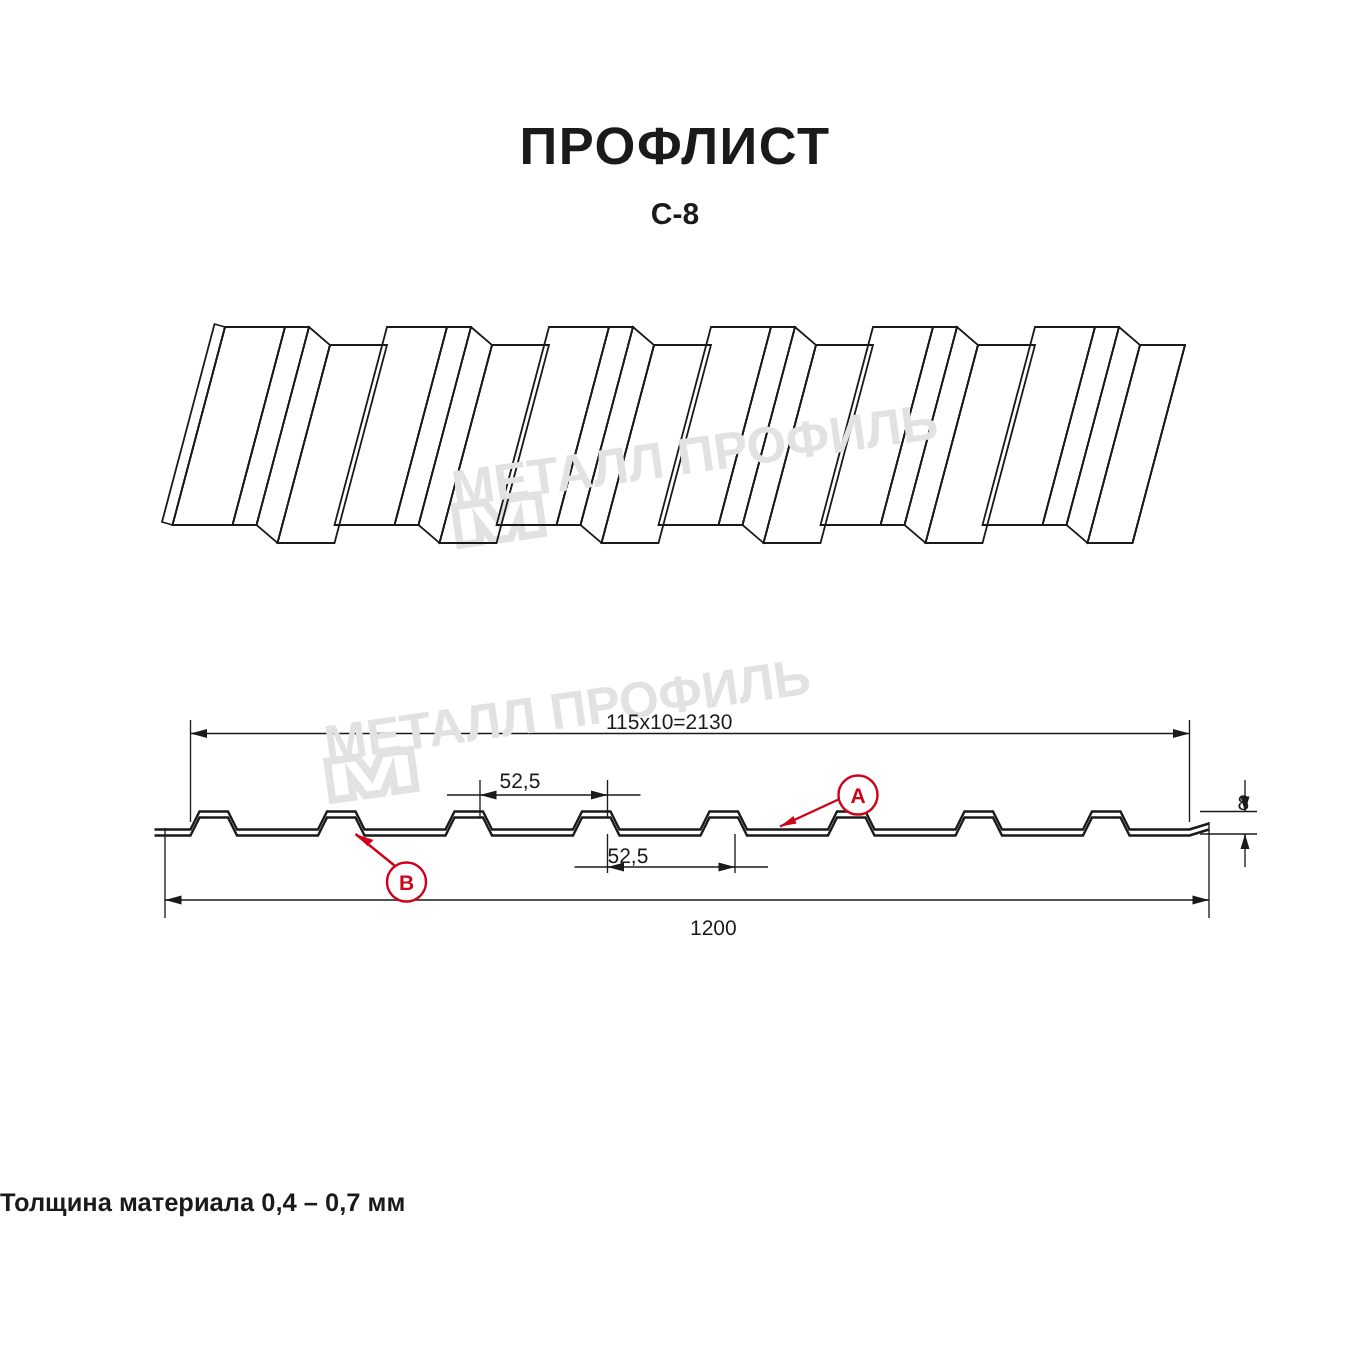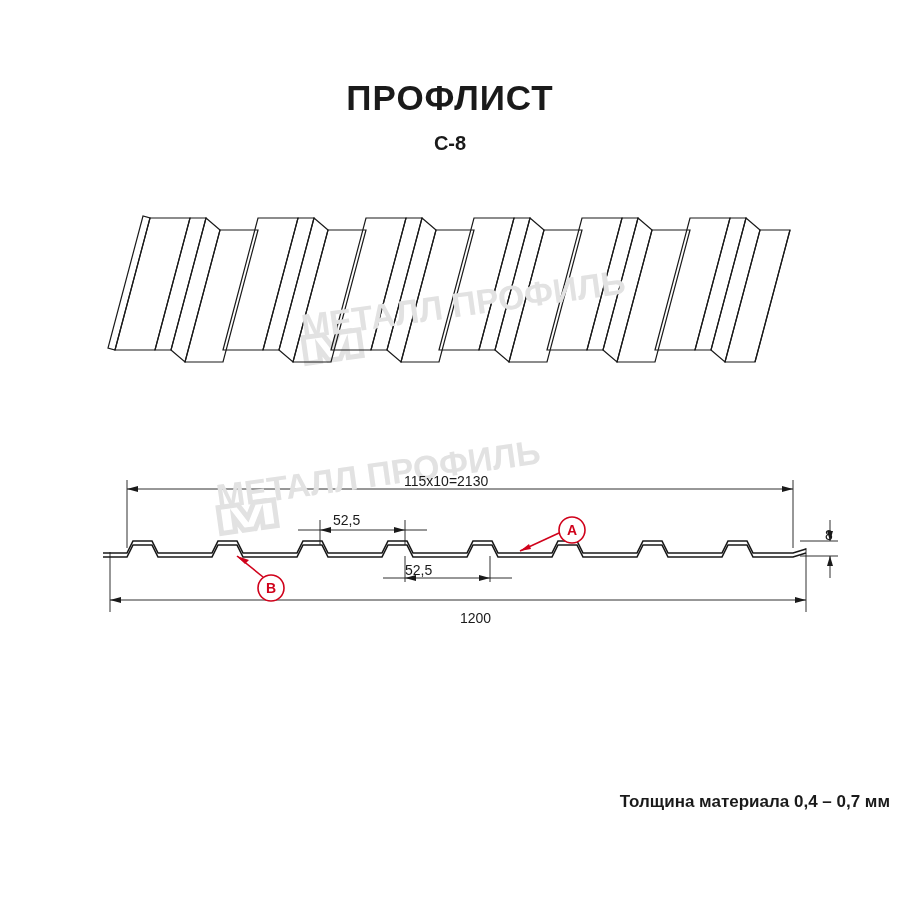--- a/index.html
+++ b/index.html
@@ -40,21 +40,21 @@
     text-align: center;
     font-size: 20px;
     font-weight: bold;
     color: #1a1a1a;
   }
   .footnote {
     position: absolute;
     left: 0;
     top: 792px;
     width: 890px;
-    text-align: right;
+    text-align: left;
     font-size: 17px;
     font-weight: bold;
     color: #1a1a1a;
   }
   .wm {
     position: absolute;
     pointer-events: none;
     color: #e2e2e2;
     font-weight: bold;
     font-family: "Liberation Sans", sans-serif;

